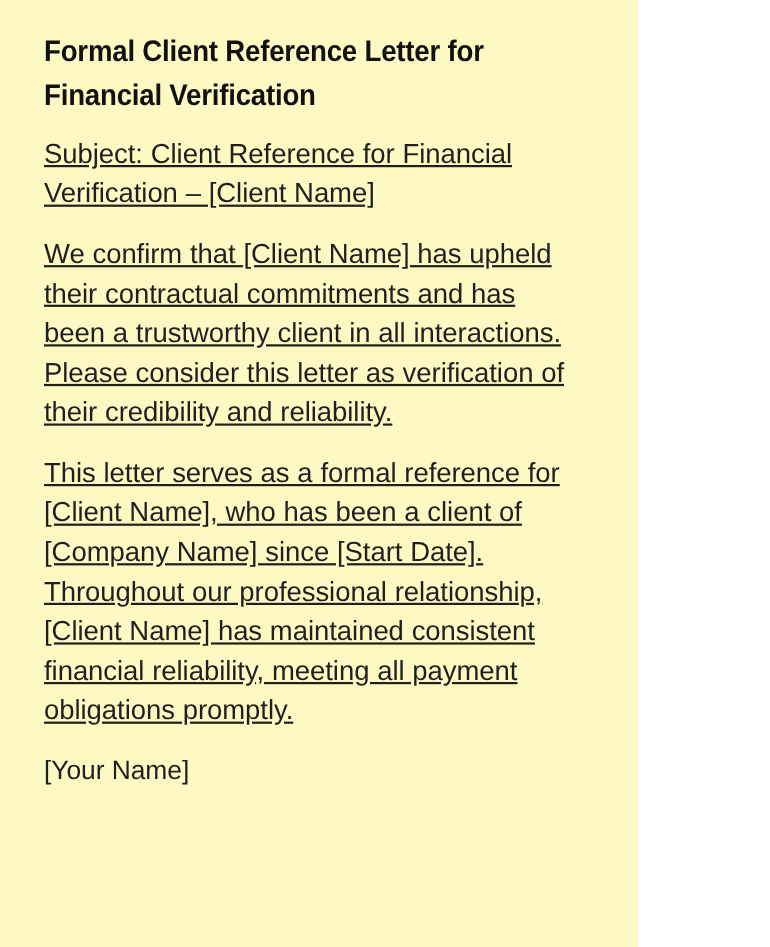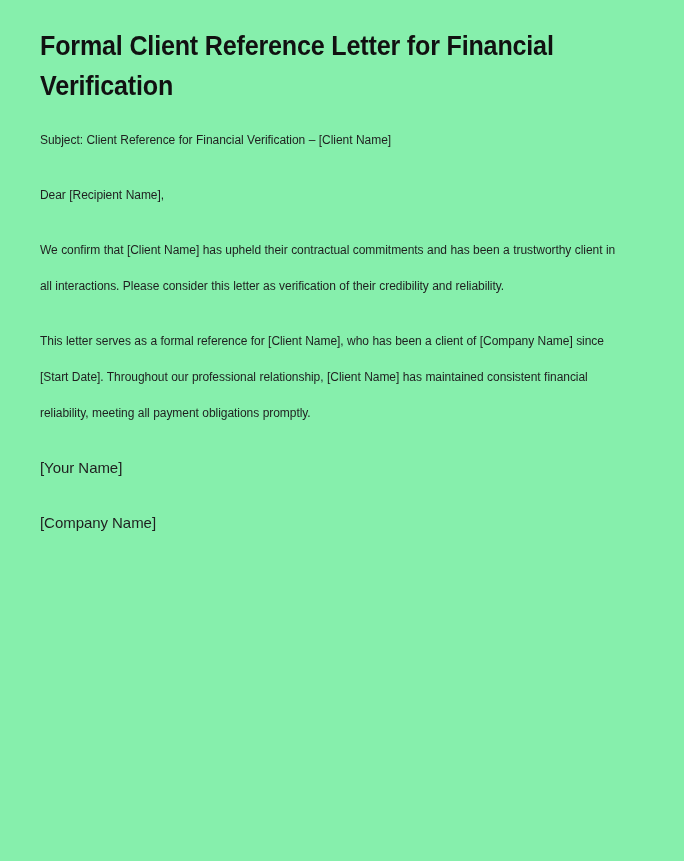--- a/index.html
+++ b/index.html
@@ -10,76 +10,75 @@
   body {
     width: 700px;
     height: 861px;
     overflow: hidden;
     font-family: "Liberation Sans", sans-serif;
     color: #1a1a1a;
     -webkit-font-smoothing: antialiased;
   }
   .page {
     box-sizing: border-box;
-    width: 684px;
+    width: 580px;
     min-height: 861px;
     padding: 26px 59px 20px 40px;
-    background: #86efac;
+    background: #fef9c3;
   }
   .doc-title {
     font-family: "Liberation Sans", sans-serif;
     font-weight: bold;
     font-size: 27px;
     line-height: 40px;
     letter-spacing: -0.2px;
     color: #111111;
     margin: 0 0 16px 0;
     max-width: 560px;
     transform: scaleX(0.93);
     transform-origin: left top;
   }
   .body-block {
     max-width: 596px;
   }
   .para {
-    font-size: 12px;
+    font-size: 25px;
     line-height: 36px;
     color: #1f1f1f;
     margin: 0 0 19px 0;
     letter-spacing: -0.05px;
     word-spacing: 0.2px;
+    text-decoration: underline;
   }
   .para:last-child {
     margin-bottom: 0;
   }
   .sig-line {
-    font-size: 15px;
+    font-size: 24px;
     line-height: 36px;
     color: #1f1f1f;
     margin: 0 0 19px 0;
     letter-spacing: -0.05px;
   }
 </style>
 </head>
 <body>
 
 <div class="page">
 
   <h1 class="doc-title">Formal Client Reference Letter for Financial Verification</h1>
 
   <div class="body-block">
 
     <p class="para">Subject: Client Reference for Financial Verification – [Client Name]</p>
 
-    <p class="para">Dear [Recipient Name],</p>
 
     <p class="para">We confirm that [Client Name] has upheld their contractual commitments and has been a trustworthy client in all interactions. Please consider this letter as verification of their credibility and reliability.</p>
 
     <p class="para">This letter serves as a formal reference for [Client Name], who has been a client of [Company Name] since [Start Date]. Throughout our professional relationship, [Client Name] has maintained consistent financial reliability, meeting all payment obligations promptly.</p>
 
 
     <p class="sig-line">[Your Name]</p>
 
 
-    <p class="sig-line">[Company Name]</p>
 
   </div>
 </div>
 
 </body></html>

